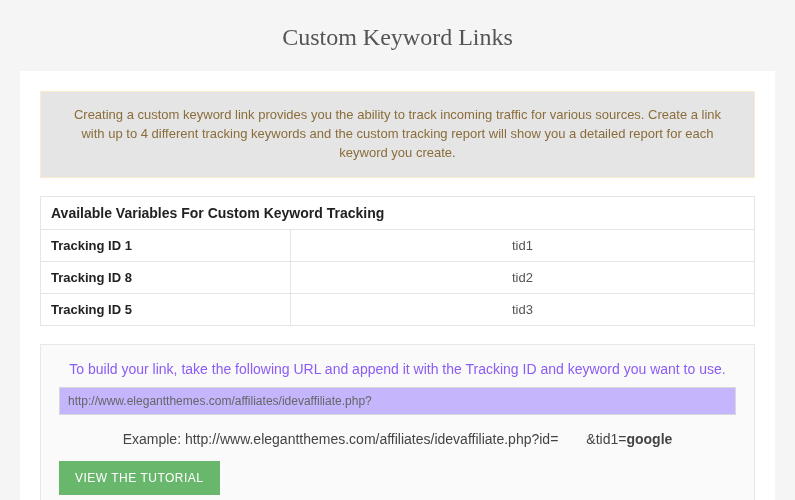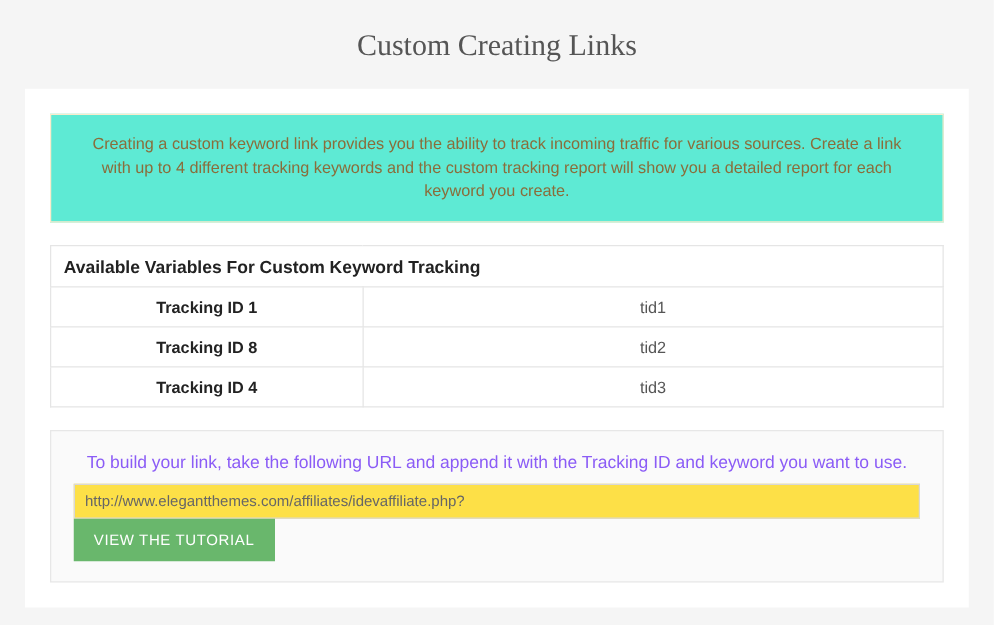--- a/index.html
+++ b/index.html
@@ -23,21 +23,21 @@
       color: #555;
       font-size: 24px;
       padding: 24px 0 20px;
     }
     .panel {
       background: #fff;
       margin: 0 20px;
       padding: 20px;
     }
     .alert {
-      background: #5eead4;
+      background: #e5e5e5;
       border: 1px solid #faebcc;
       color: #8a6d3b;
       padding: 14px 30px;
       text-align: center;
       line-height: 1.45;
       margin-bottom: 18px;
       font-size: 13px;
     }
     table.variables {
       width: 100%;
@@ -49,21 +49,20 @@
     }
     table.variables thead th {
       text-align: left;
       font-weight: 700;
       font-size: 14px;
       color: #222;
       background: #fff;
     }
     table.variables td.key {
       font-weight: 700;
-      text-align: center;
       color: #222;
       width: 35%;
       font-size: 13px;
     }
     table.variables td.val {
       text-align: center;
       color: #555;
       font-size: 13px;
       margin-left: 12px;
     }
@@ -75,21 +74,21 @@
     }
     .builder-instruction {
       text-align: center;
       color: #8b5cf6;
       font-size: 14px;
       margin-bottom: 10px;
     }
     .url-input {
       width: 100%;
       border: 1px solid #d8d8d8;
-      background: #fde047;
+      background: #c4b5fd;
       padding: 6px 8px;
       font-size: 12px;
       color: #666;
       font-family: inherit;
     }
     .example {
       text-align: center;
       color: #444;
       font-size: 14px;
       margin: 16px 0 14px;
@@ -102,21 +101,21 @@
       padding: 10px 16px;
       font-size: 12px;
       letter-spacing: 0.5px;
       cursor: pointer;
       font-family: inherit;
     }
   </style>
 </head>
 <body>
 
-<h1 class="page-title">Custom Creating Links</h1>
+<h1 class="page-title">Custom Keyword Links</h1>
 
 <div class="panel">
 
   <div class="alert">Creating a custom keyword link provides you the ability to track incoming traffic for various sources. Create a link with up to 4 different tracking keywords and the custom tracking report will show you a detailed report for each keyword you create.</div>
 
   <table class="variables">
     <thead>
       <tr>
         <th colspan="2">Available Variables For Custom Keyword Tracking</th>
       </tr>
@@ -124,25 +123,28 @@
     <tbody>
       <tr>
         <td class="key">Tracking ID 1</td>
         <td class="val">tid1</td>
       </tr>
       <tr>
         <td class="key">Tracking ID 8</td>
         <td class="val">tid2</td>
       </tr>
       <tr>
-        <td class="key">Tracking ID 4</td>
+        <td class="key">Tracking ID 5</td>
         <td class="val">tid3</td>
       </tr>
     </tbody>
   </table>
 
   <div class="builder">
     <div class="builder-instruction">To build your link, take the following URL and append it with the Tracking ID and keyword you want to use.</div>
     <input type="text" class="url-input" value="http://www.elegantthemes.com/affiliates/idevaffiliate.php?" style="">
+    <div class="example">
+      <span>Example: http://www.elegantthemes.com/affiliates/idevaffiliate.php?id=</span><span>  </span><span>&amp;tid1=</span><strong>google</strong>
+    </div>
     <button class="btn">VIEW THE TUTORIAL</button>
   </div>
 
 </div>
 
 </body></html>

